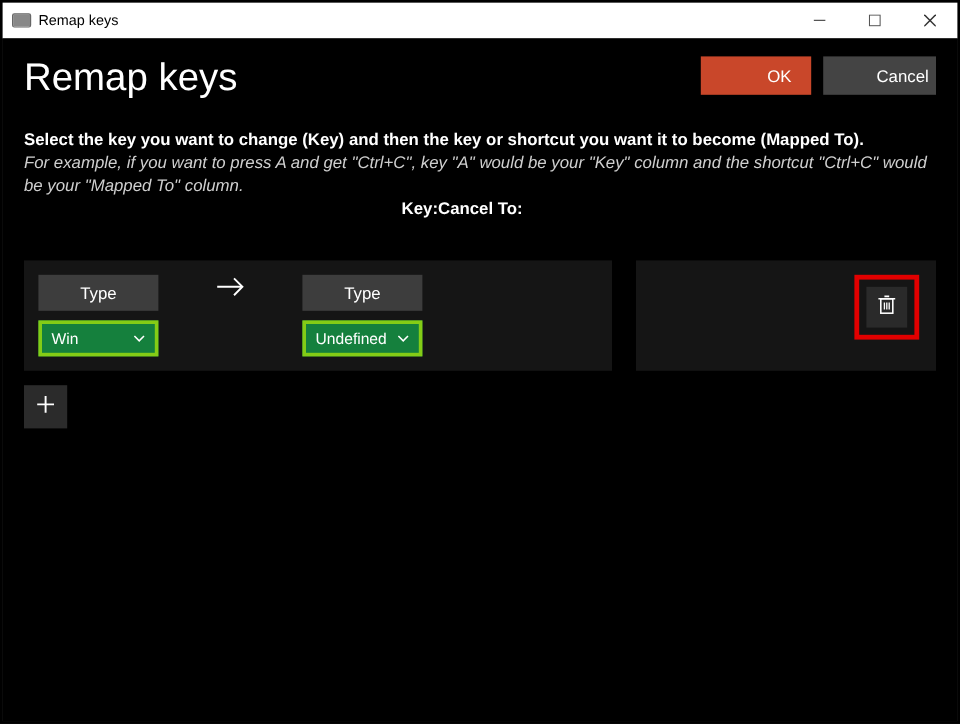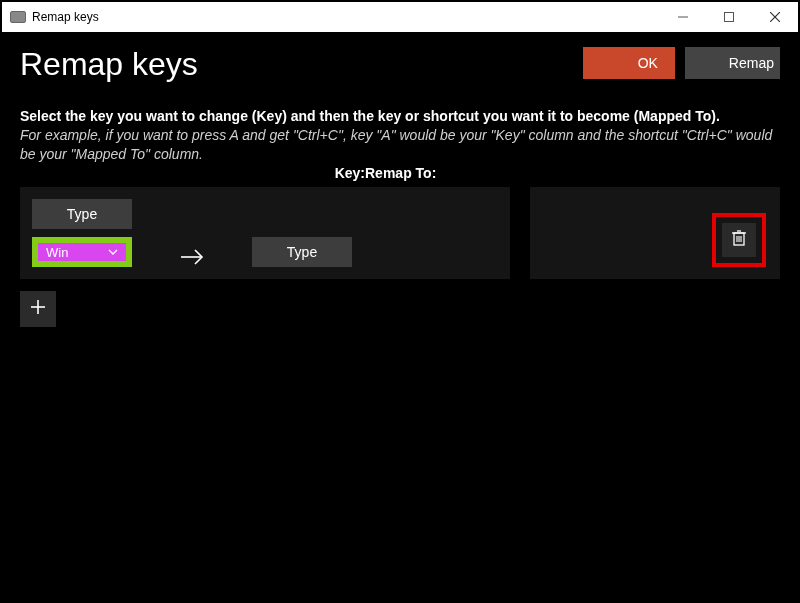--- a/index.html
+++ b/index.html
@@ -94,37 +94,38 @@
   .labels-row .lbl-mapped { }
   .mapping-row {
     display: flex;
     gap: 20px;
     align-items: stretch;
   }
   .panel {
     background: #151515;
     padding: 12px 12px;
     display: flex;
-    align-items: flex-end;
+    align-items: flex-start;
+    margin-top: 30px;
   }
   .panel.left { width: 490px; }
   .panel.right { flex: 1; justify-content: flex-end; padding-right: 14px; }
   .col { display: flex; flex-direction: column; gap: 8px; align-items: flex-start; }
   .type-btn {
     background: #3d3d3d;
     color: #fff;
     border: none;
     width: 100px;
     height: 30px;
     font-size: 14px;
     cursor: pointer;
   }
   .select {
-    border: 6px solid #84cc16;
-    background: #d946ef;
+    border: 3px solid #84cc16;
+    background: #15803d;
     color: #fff;
     width: 100px;
     height: 30px;
     font-size: 13px;
     display: flex;
     align-items: center;
     justify-content: space-between;
     padding: 0 8px;
     cursor: pointer;
   }
@@ -183,29 +184,29 @@
         <line x1="10" y1="0" x2="0" y2="10" stroke="#333" stroke-width="1.2"></line>
       </svg>
   </div>
 </div>
 
 <div class="content">
 
   <div class="header-row">
     <div class="page-title">Remap keys</div>
     <button class="btn btn-primary">OK</button>
-    <button class="btn btn-secondary">Remap</button>
+    <button class="btn btn-secondary">Cancel</button>
   </div>
 
   <div class="instructions">Select the key you want to change (Key) and then the key or shortcut you want it to become (Mapped To).</div>
   <div class="example">For example, if you want to press A and get "Ctrl+C", key "A" would be your "Key" column and the shortcut "Ctrl+C" would be your "Mapped To" column.</div>
 
   <div class="labels-row">
     <div class="lbl-key">Key:</div>
-    <div class="lbl-mapped">Remap To:</div>
+    <div class="lbl-mapped">Cancel To:</div>
   </div>
 
   <div class="mapping-row">
     <div class="panel left">
       <div class="col">
         <button class="type-btn">Type</button>
         <div class="select">
           <span>Win</span>
           <span class="chev">
             <svg viewBox="0 0 10 10">
@@ -217,20 +218,28 @@
 
       <div class="arrow">
         <svg width="26" height="20" viewBox="0 0 26 20">
           <line x1="2" y1="10" x2="22" y2="10" stroke="#fff" stroke-width="1.6"></line>
           <polyline points="16,3 23,10 16,17" fill="none" stroke="#fff" stroke-width="1.6"></polyline>
         </svg>
       </div>
 
       <div class="col">
         <button class="type-btn">Type</button>
+        <div class="select">
+          <span>Undefined</span>
+          <span class="chev">
+            <svg viewBox="0 0 10 10">
+                <polyline points="1,3 5,7 9,3" fill="none" stroke="#fff" stroke-width="1.3"></polyline>
+              </svg>
+          </span>
+        </div>
       </div>
     </div>
 
     <div class="panel right">
       <div class="trash-wrap">
         <div class="trash-btn">
           <span>
             <svg viewBox="0 0 16 18">
               <rect x="3" y="4" width="10" height="12" fill="none" stroke="#fff" stroke-width="1.3"></rect>
               <line x1="1" y1="4" x2="15" y2="4" stroke="#fff" stroke-width="1.3"></line>

